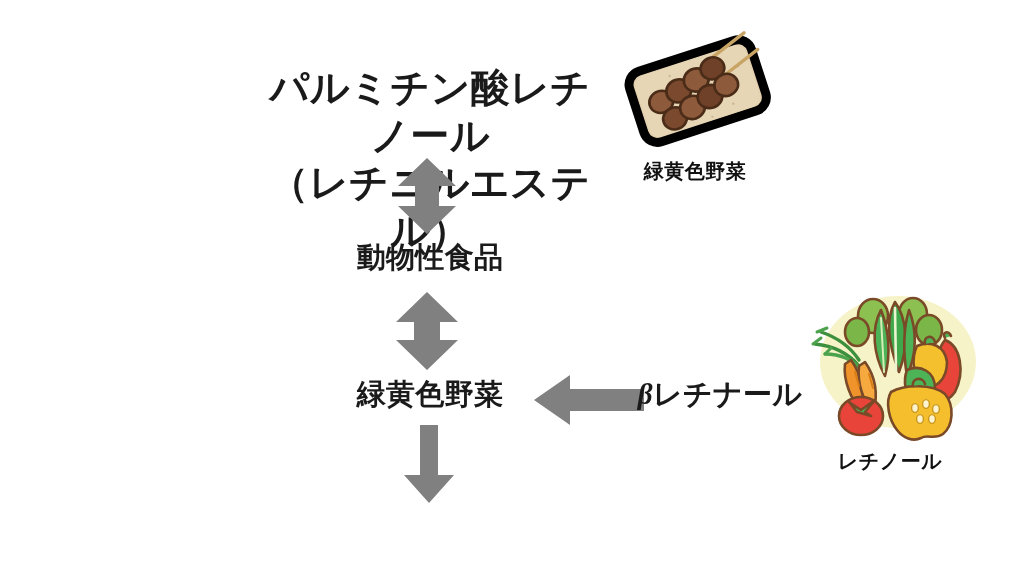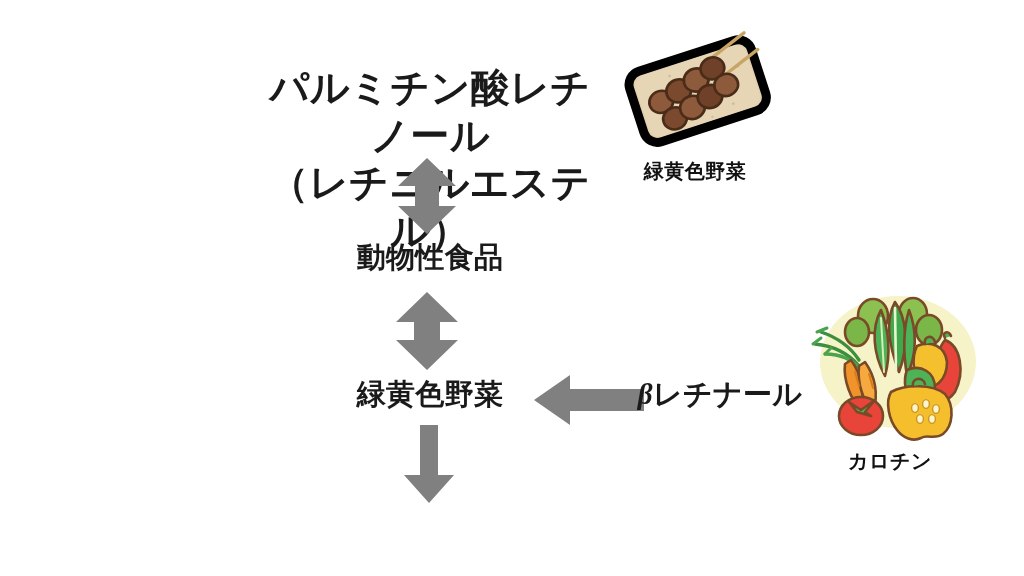--- a/index.html
+++ b/index.html
@@ -257,15 +257,15 @@
           <ellipse cx="120" cy="120" rx="3.4" ry="4.4"></ellipse>
           <ellipse cx="131" cy="116" rx="3.4" ry="4.4"></ellipse>
           <ellipse cx="141" cy="121" rx="3.4" ry="4.4"></ellipse>
           <ellipse cx="125" cy="131" rx="3.4" ry="4.4"></ellipse>
           <ellipse cx="137" cy="131" rx="3.4" ry="4.4"></ellipse>
         </g>
       </g>
     </svg>
   </div>
 
-  <div class="caption" id="caption-vegetables">カロチン</div>
+  <div class="caption" id="caption-vegetables">レチノール</div>
 
 </div>
 
 </body></html>

